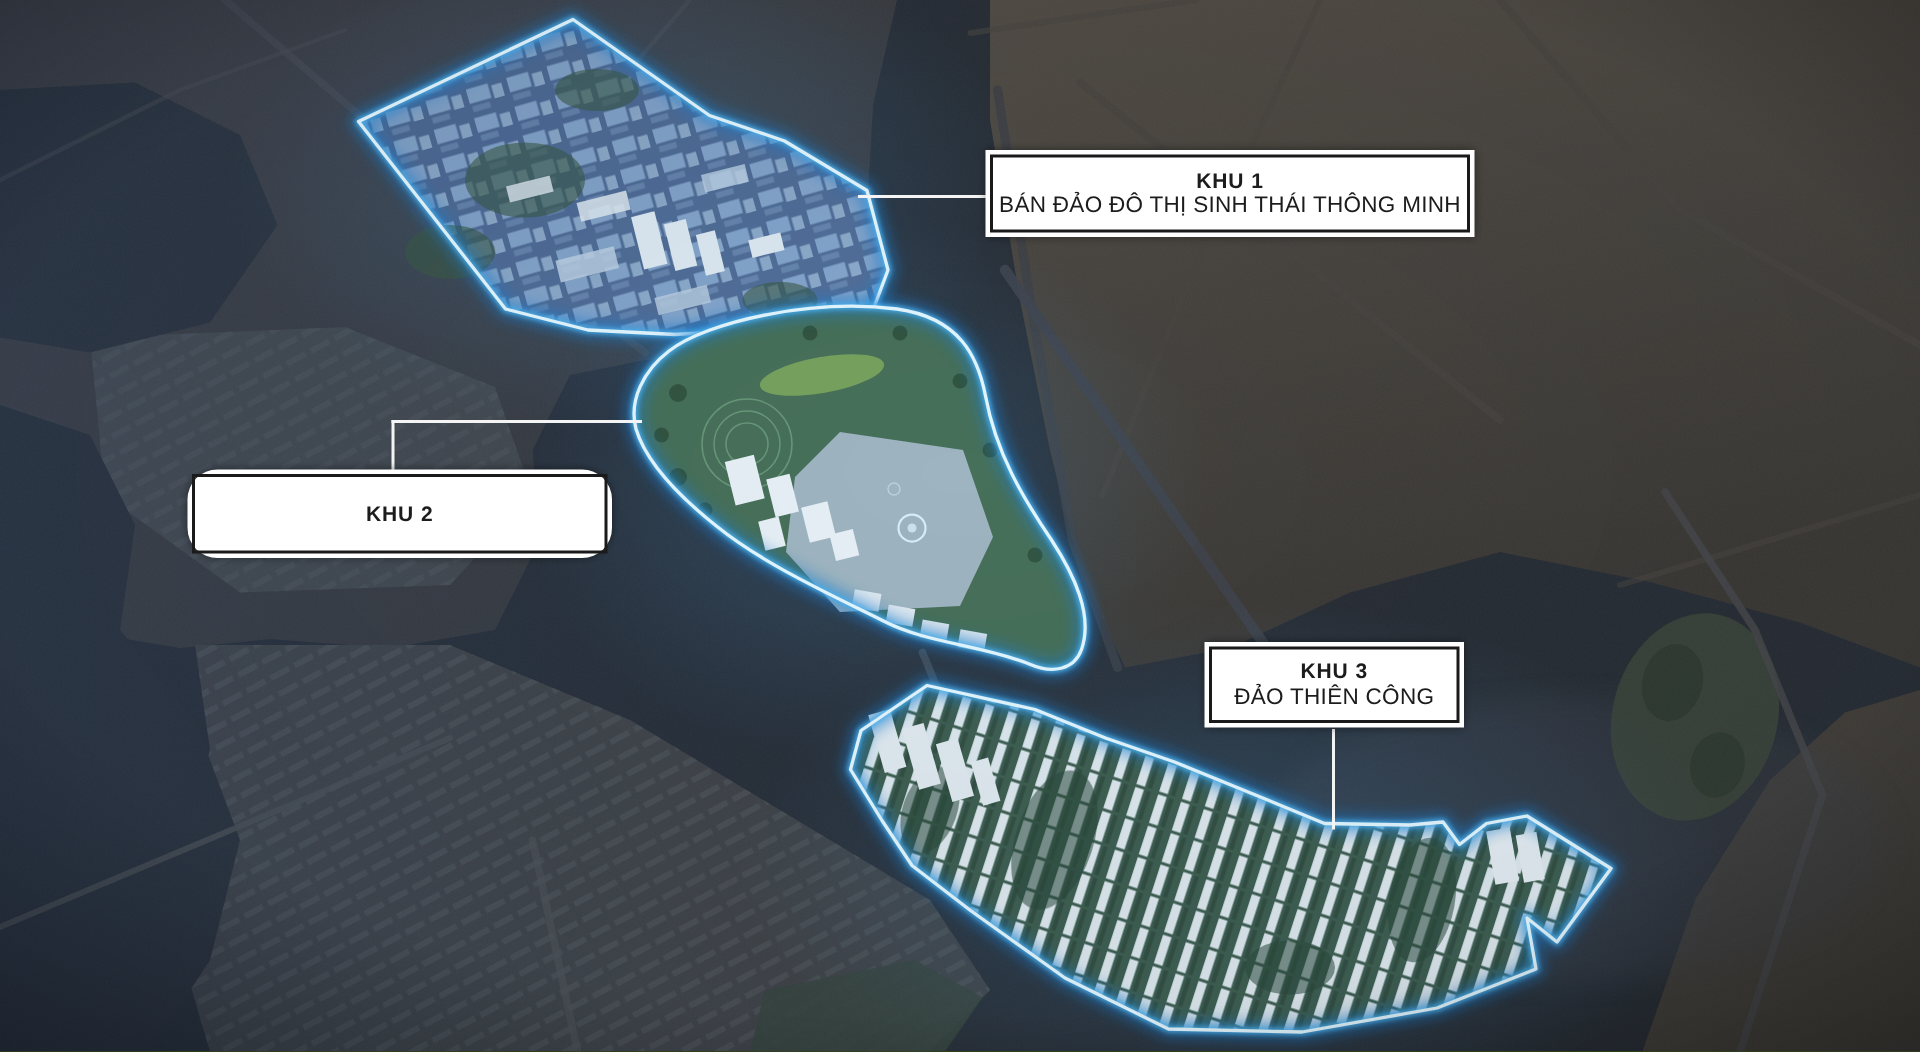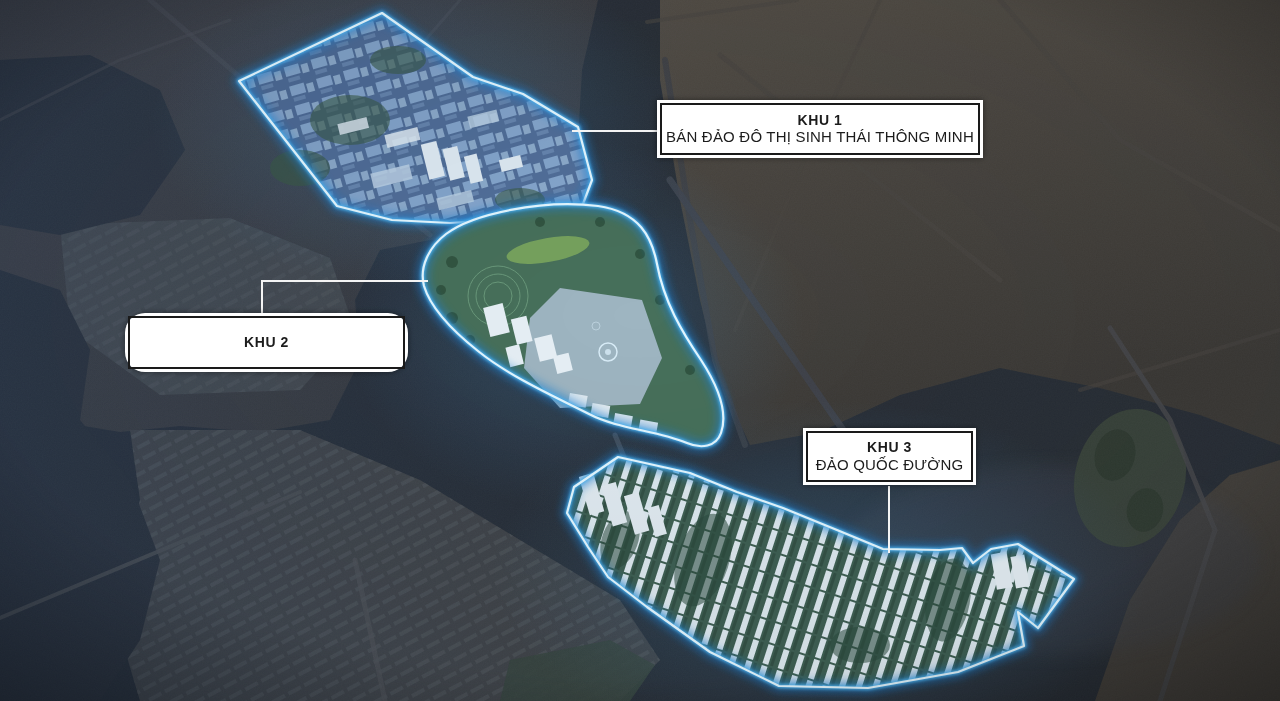--- a/index.html
+++ b/index.html
@@ -272,17 +272,17 @@
 
   <div class="label" id="label-khu2">
     <div class="label-inner">
       <div class="label-title">KHU 2</div>
     </div>
   </div>
 
   <div class="label" id="label-khu3">
     <div class="label-inner">
       <div class="label-title">KHU 3</div>
-      <div class="label-sub">ĐẢO QUỐC ĐƯỜNG</div>
+      <div class="label-sub">ĐẢO THIÊN CÔNG</div>
     </div>
   </div>
 
 </div>
 
 </body></html>

